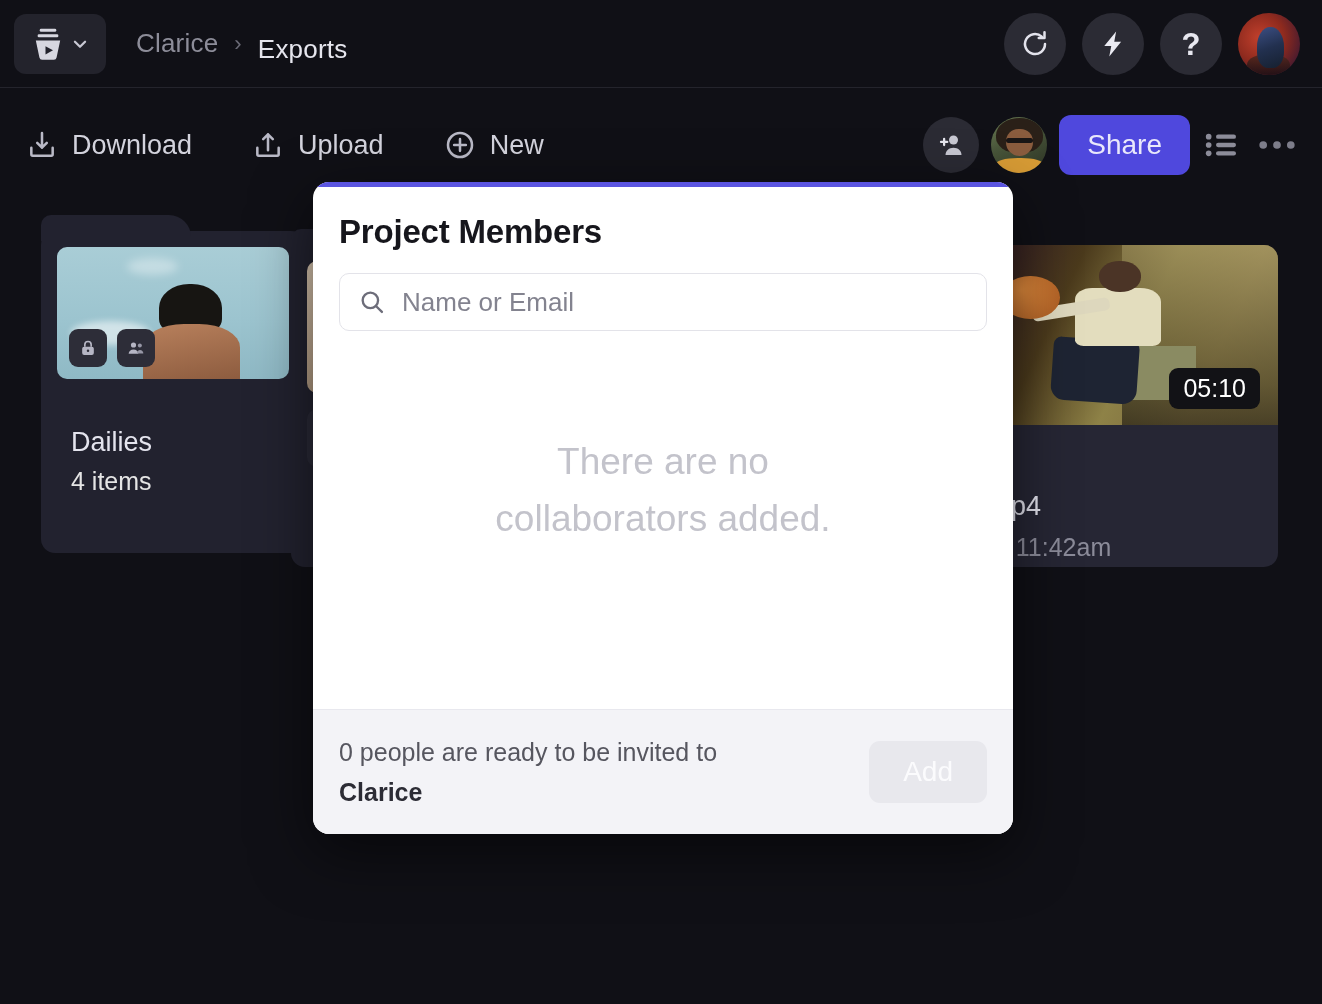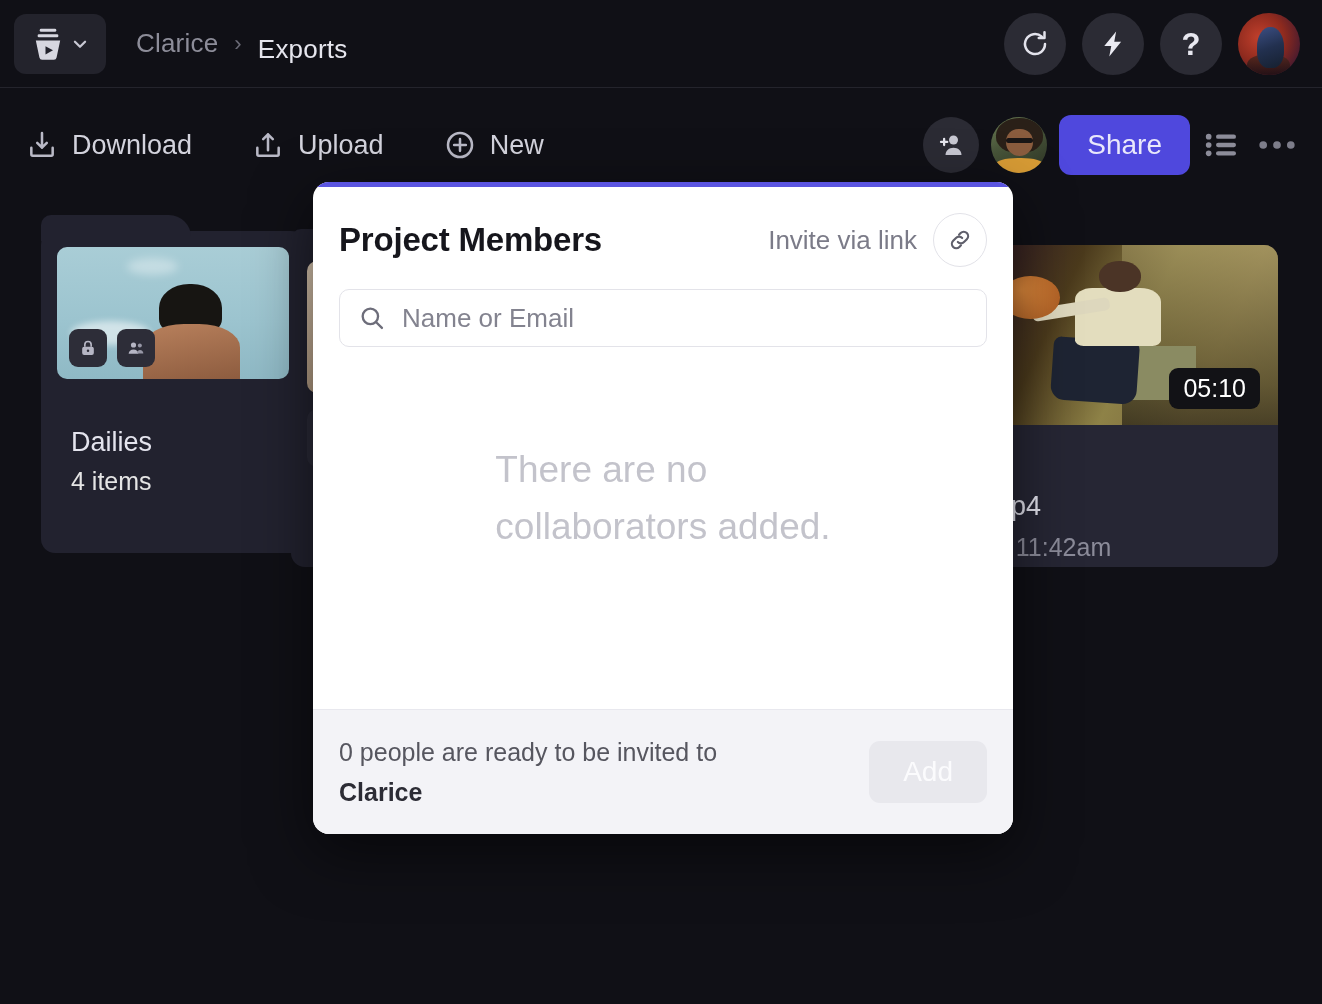--- a/index.html
+++ b/index.html
@@ -221,21 +221,21 @@
   .search-input {
     border: none; outline: none; background: transparent; flex: 1;
     font-size: 26px; color: #737373; font-family: "Liberation Sans", sans-serif;
   }
   .search-input::placeholder { color: #83838f; }
   .modal-body {
     flex: 1; display: flex; align-items: center; justify-content: center;
     padding: 0 60px 60px 60px;
   }
   .empty-msg {
-    text-align: left; font-size: 37px; color: #c3c3cb; line-height: 1.55;
+    text-align: center; font-size: 37px; color: #c3c3cb; line-height: 1.55;
   }
   .modal-footer {
     background: #f3f3f7; border-top: 1px solid #e8e8ee;
     padding: 22px 26px; display: flex; align-items: center;
   }
   .footer-text { font-size: 25px; color: #56565f; line-height: 1.6; }
   .footer-strong { font-weight: bold; color: #2c2c35; }
   .add-btn {
     margin-left: auto; background: #e8e8ed; color: #fbfbfd; border: none;
     font-size: 28px; padding: 0 34px; height: 62px; border-radius: 11px;
@@ -406,29 +406,20 @@
       <div class="video-name">a Shoot.mp4</div>
       <div class="video-meta">· Mar 18th, 11:42am</div>
     </div>
   </div>
 
   <div class="modal">
     <div class="modal-accent"></div>
 
     <div class="modal-head">
       <div class="modal-title">Project Members</div>
-      <div class="modal-head-right">
-        <span class="invite-link">Invite via link</span>
-        <div class="link-circle">
-          <svg width="26" height="26" viewBox="0 0 24 24">
-            <path d="M10 13.8a4 4 0 0 0 5.7.1l2.6-2.6a4 4 0 0 0-5.7-5.7l-1.5 1.5" fill="none" stroke="#5f5f6b" stroke-width="2" stroke-linecap="round"></path>
-            <path d="M14 10.2a4 4 0 0 0-5.7-.1l-2.6 2.6a4 4 0 0 0 5.7 5.7l1.5-1.5" fill="none" stroke="#5f5f6b" stroke-width="2" stroke-linecap="round"></path>
-          </svg>
-        </div>
-      </div>
     </div>
 
     <div class="search-wrap">
       <div class="search-box">
         <svg width="28" height="28" viewBox="0 0 24 24">
           <circle cx="10.6" cy="10.6" r="6.6" fill="none" stroke="#6d6d7a" stroke-width="2"></circle>
           <path d="M15.6 15.6L20.5 20.5" fill="none" stroke="#6d6d7a" stroke-width="2" stroke-linecap="round"></path>
         </svg>
         <input class="search-input" type="text" placeholder="Name or Email" style="">
       </div>

